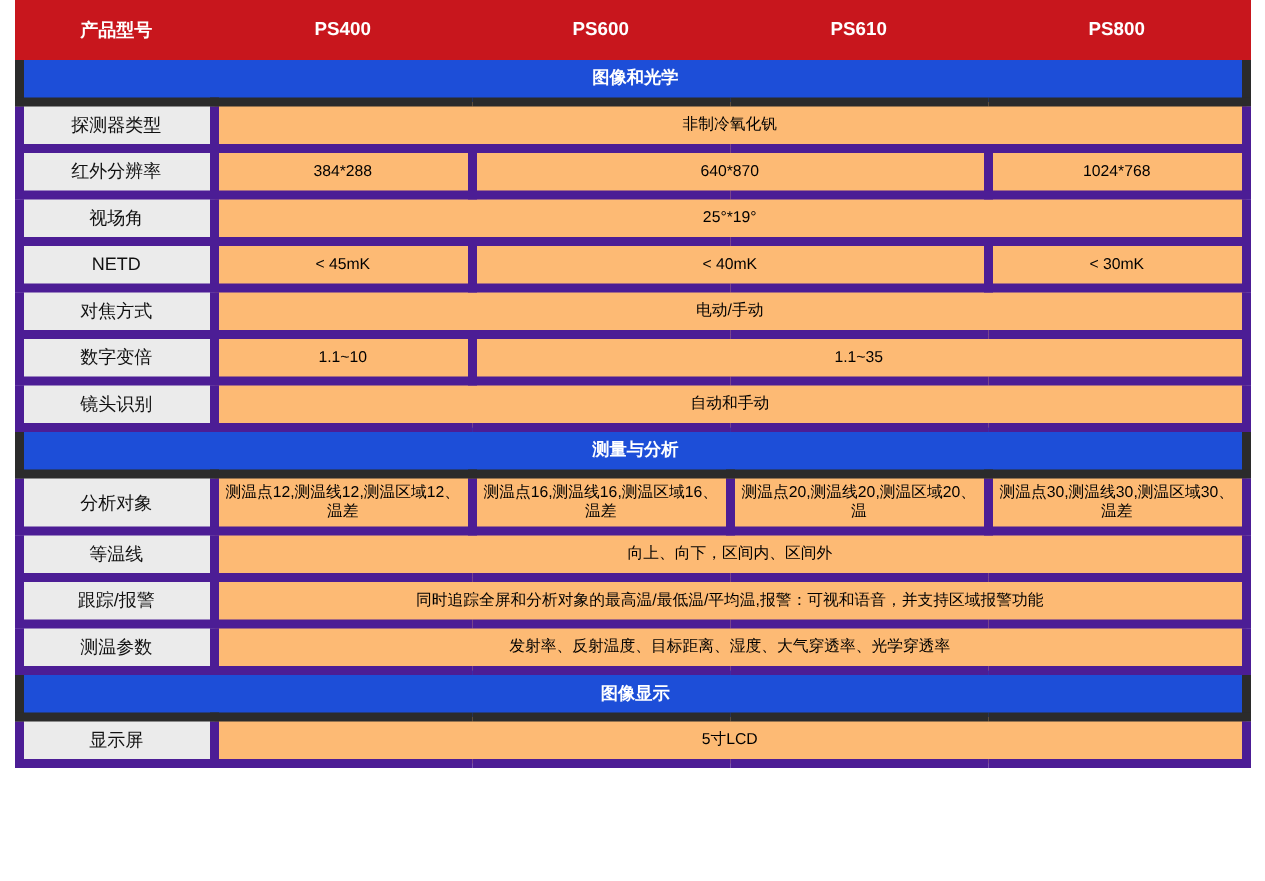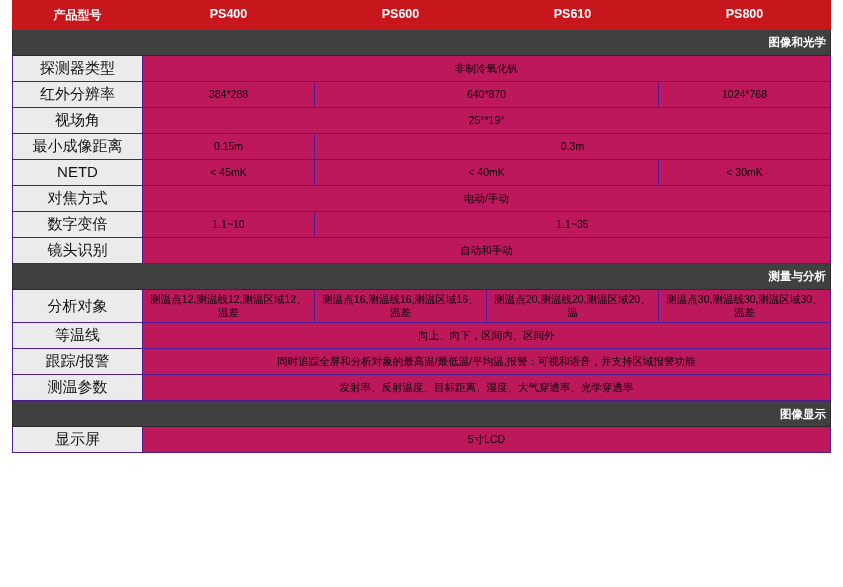--- a/index.html
+++ b/index.html
@@ -13,59 +13,59 @@
     color: #000000;
     width: 843px;
   }
   .spec-table {
     width: 818px;
     margin: 0 auto;
     border-collapse: collapse;
     table-layout: fixed;
   }
   .spec-table td, .spec-table th {
-    border: 1px solid #4c1d95;
+    border: 6px solid #4c1d95;
     padding: 3px 4px;
     text-align: center;
     vertical-align: middle;
     line-height: 1.25;
     font-weight: normal;
   }
   
   tr.header-row td {
     background: #c8161d;
     color: #ffffff;
     font-weight: bold;
     font-size: 12px;
     height: 22px;
     border-color: #c8161d;
   }
   tr.header-row td.model-cell {
     font-size: 12.5px;
   }
   
   tr.section-row td {
-    background: #404040;
+    background: #1d4ed8;
     color: #ffffff;
     font-weight: bold;
     font-size: 11.5px;
-    text-align: right;
+    text-align: center;
     padding-left: 8px;
     height: 19px;
     border-color: #2b2b2b;
   }
   
   td.label-cell {
     background: #ebebeb;
-    font-size: 15px;
+    font-size: 12px;
     color: #111;
     width: 130px;
   }
   td.value-cell {
-    background: #be185d;
+    background: #fdba74;
     font-size: 10.5px;
   }
   td.tall { height: 34px; }
   td.row-h { height: 19px; }
 </style>
 </head>
 <body>
 
 <table class="spec-table">
   <colgroup>
@@ -92,25 +92,20 @@
       </tr>
       <tr>
         <td class="label-cell row-h">红外分辨率</td>
         <td class="value-cell row-h">384*288</td>
         <td class="value-cell row-h" colspan="2">640*870</td>
         <td class="value-cell row-h">1024*768</td>
       </tr>
       <tr>
         <td class="label-cell row-h">视场角</td>
         <td class="value-cell row-h" colspan="4">25°*19°</td>
-      </tr>
-      <tr>
-        <td class="label-cell row-h">最小成像距离</td>
-        <td class="value-cell row-h">0.15m</td>
-        <td class="value-cell row-h" colspan="3">0.3m</td>
       </tr>
       <tr>
         <td class="label-cell row-h">NETD</td>
         <td class="value-cell row-h">&lt; 45mK</td>
         <td class="value-cell row-h" colspan="2">&lt; 40mK</td>
         <td class="value-cell row-h">&lt; 30mK</td>
       </tr>
       <tr>
         <td class="label-cell row-h">对焦方式</td>
         <td class="value-cell row-h" colspan="4">电动/手动</td>

